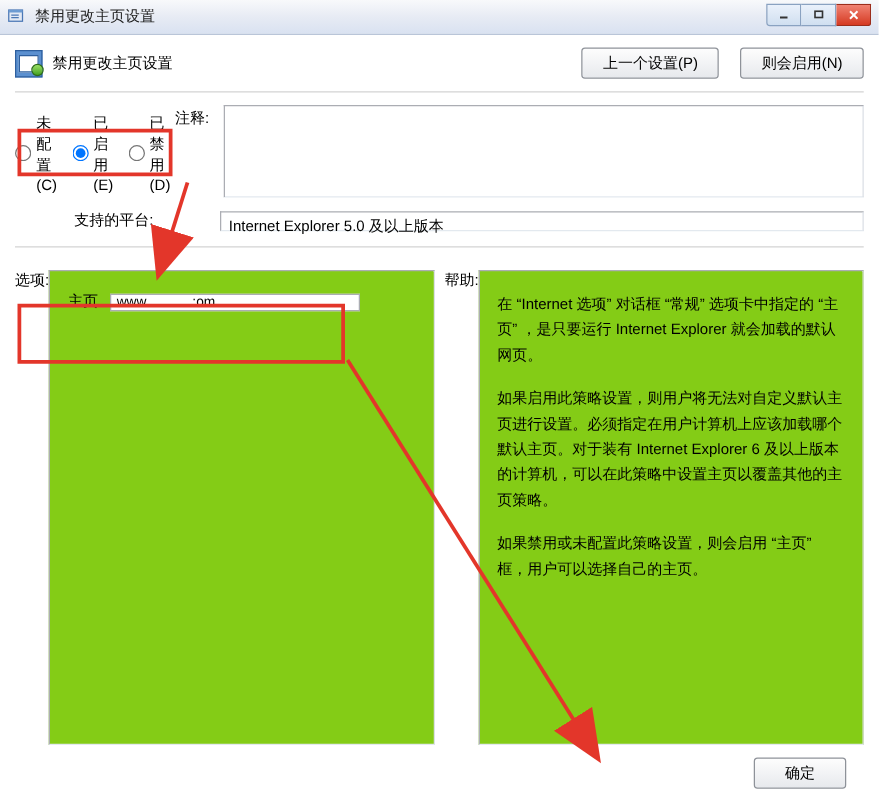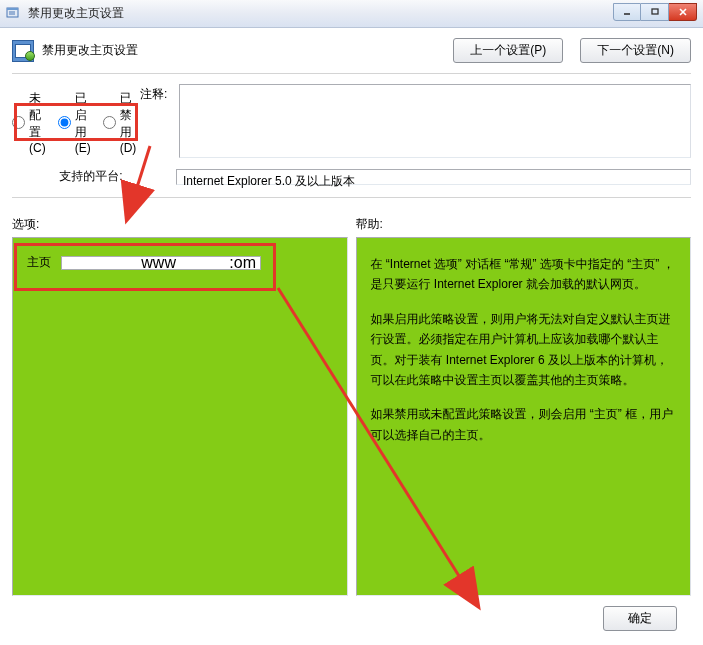--- a/index.html
+++ b/index.html
@@ -94,39 +94,39 @@
     flex:1; height:16px; background:#fff;
     border:1px solid #abadb3;
     border-right-color:#dbdfe6; border-bottom-color:#e3e9ef;
     padding:3px 6px;
   }
 
   .columns {
     display:flex; gap:8px; margin-top:18px;
     height:380px;
   }
-  .col { flex:1; display:flex; flex-direction:column; }
+  .col { flex:1; display:flex; }
   .col-lbl { margin-bottom:4px; }
   .panel {
     flex:1;
     background:#84cc16;
     border:1px solid #abadb3;
     border-right-color:#dbdfe6; border-bottom-color:#e3e9ef;
     padding:16px 14px;
     font-size:12px;
     overflow:hidden;
   }
   .help-panel p { margin:0 0 14px 0; line-height:1.7; }
 
   .opt-field { display:flex; align-items:center; gap:10px; }
   .opt-input {
     width:200px; height:14px;
     padding:2px 4px;
     border:1px solid #abadb3;
-    font-size:16px; font-family:inherit;text-align:right;
+    font-size:11px; font-family:inherit;
   }
 
   .footer {
     padding:10px 14px 12px 0;
     display:flex; justify-content:flex-end; gap:8px;
   }
 
   
   .anno { position:absolute; pointer-events:none; border:3px solid #e3362a; }
   .anno-arrow { position:absolute; pointer-events:none; }
@@ -162,21 +162,21 @@
   </div>
 </div>
 
 <div class="body-area">
 
   <div class="hdr-row">
     <div class="policy-icon"></div>
     <div class="hdr-title">禁用更改主页设置</div>
     <div class="hdr-right">
       <button class="btn">上一个设置(P)</button>
-      <button class="btn">下一个设置(N)</button>
+      <button class="btn">则会启用(N)</button>
     </div>
   </div>
 
   <div class="sep"></div>
 
   <div class="settings-row">
     <div class="radio-col">
       <label class="radio">
         <input type="radio" name="state" style="">
         <span>未配置(C)</span>

